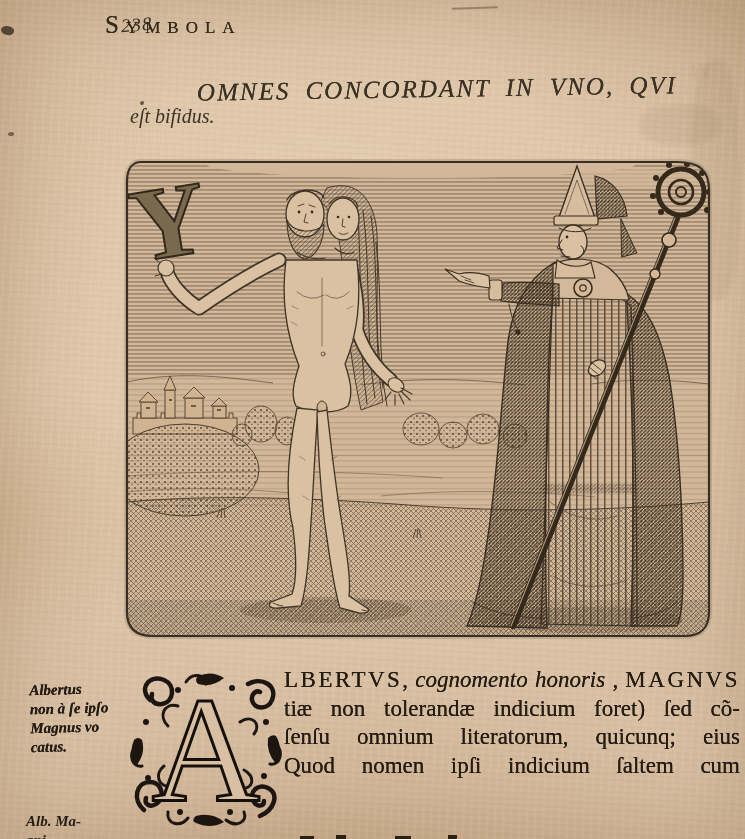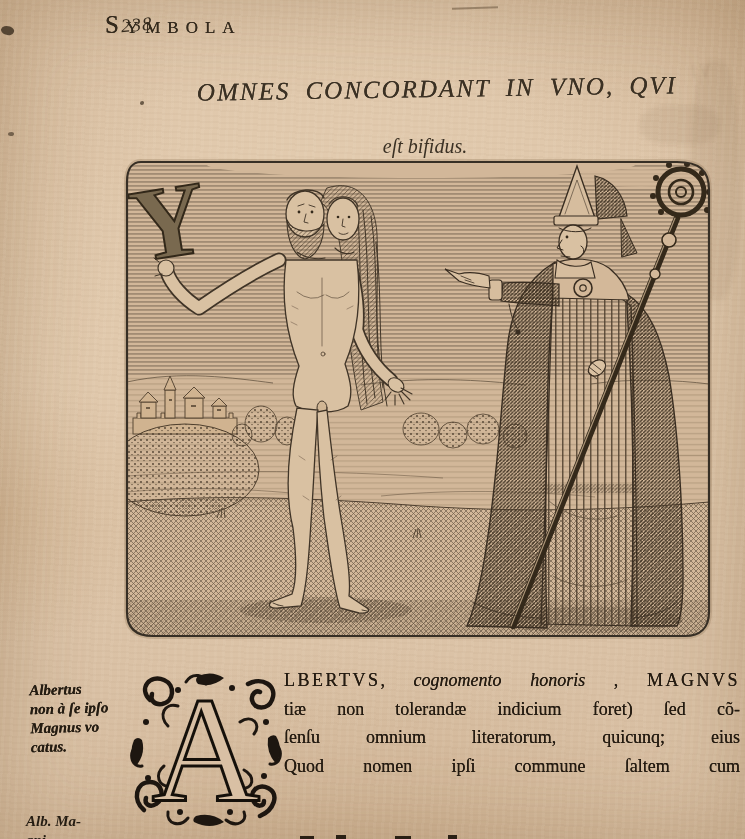--- a/index.html
+++ b/index.html
@@ -31,34 +31,34 @@
   #page-number{left:121px;top:14px;font-size:19px;font-style:italic;letter-spacing:1px;
     transform:rotate(-5deg);color:#352a1d;}
   #running-header{left:105px;top:11px;width:640px;text-align:left;color:#342a1d;
     font-size:17px;letter-spacing:7px;text-shadow:0 0 .5px #342a1d;}
   #running-header .big{font-size:25px;letter-spacing:7px;}
   #header-dash{left:452px;top:7px;width:46px;height:2px;background:rgba(62,44,24,.38);transform:rotate(-2deg);}
 
   #motto-line1{left:130px;top:75px;width:614px;text-align:center;font-style:italic;
     font-size:25px;letter-spacing:2px;word-spacing:7px;color:#3b3124;transform:rotate(-0.9deg);
     text-shadow:0 0 .4px #3b3124;white-space:nowrap;}
-  #motto-line2{left:130px;top:105px;width:590px;text-align:center;font-style:italic;
-    font-size:20px;color:#3b3124;margin-top:30px;}
+  #motto-line2{left:130px;top:105px;width:590px;text-align:left;font-style:italic;
+    font-size:20px;color:#3b3124;}
 
   #engraving{left:121px;top:156px;width:594px;height:486px;}
 
   #sidenote-1{left:30px;top:680px;width:100px;font-size:15px;line-height:19px;
     font-style:italic;font-weight:bold;color:#241c12;transform:rotate(-1.5deg);
     text-shadow:0 0 .4px #241c12;}
   #sidenote-2{left:26px;top:812px;width:100px;font-size:15px;line-height:19px;
     font-style:italic;font-weight:bold;color:#241c12;}
 
   #initial-block{left:128px;top:670px;width:156px;height:160px;}
 
-  #body-text{left:284px;top:666px;width:456px;font-size:18px;line-height:28.6px;color:#241b11;}
+  #body-text{left:284px;top:666px;width:456px;font-size:23px;line-height:28.6px;color:#241b11;}
   #body-text .bline{width:456px;text-align:justify;text-align-last:justify;white-space:nowrap;
     text-shadow:0 0 .45px #241b11;}
   .caps{letter-spacing:2.5px;}
   .ital{font-style:italic;}
 
   .cutmark{position:absolute;background:#2a2014;}
 </style>
 </head>
 <body>
 
@@ -317,21 +317,21 @@
       <circle cx="52" cy="142" r="3"></circle>
         <circle cx="102" cy="142" r="3"></circle>
     </g>
     <text x="78" y="130" text-anchor="middle" font-family="'Liberation Serif','DejaVu Serif',serif" font-size="150" fill="#d9c0a4" stroke="#15100a" stroke-width="3">A</text>
   </svg>
 
   <div class="abs" id="body-text">
     <div class="bline"><span class="caps">LBERTVS</span><span>, </span><span class="ital">cognomento honoris</span><span> , </span><span class="caps">MAGNVS</span></div>
     <div class="bline">tiæ non tolerandæ indicium foret) ſed cõ-</div>
     <div class="bline">ſenſu omnium literatorum, quicunq; eius</div>
-    <div class="bline">Quod nomen ipſi commune ſaltem cum</div>
+    <div class="bline">Quod nomen ipſi indicium ſaltem cum</div>
   </div>
 
   <div class="cutmark" style="left:300px;top:836px;width:14px;height:3px;"></div>
   <div class="cutmark" style="left:336px;top:835px;width:10px;height:4px;"></div>
   <div class="cutmark" style="left:395px;top:836px;width:16px;height:3px;"></div>
   <div class="cutmark" style="left:448px;top:835px;width:9px;height:4px;"></div>
 
 </div>
 
 </body></html>

